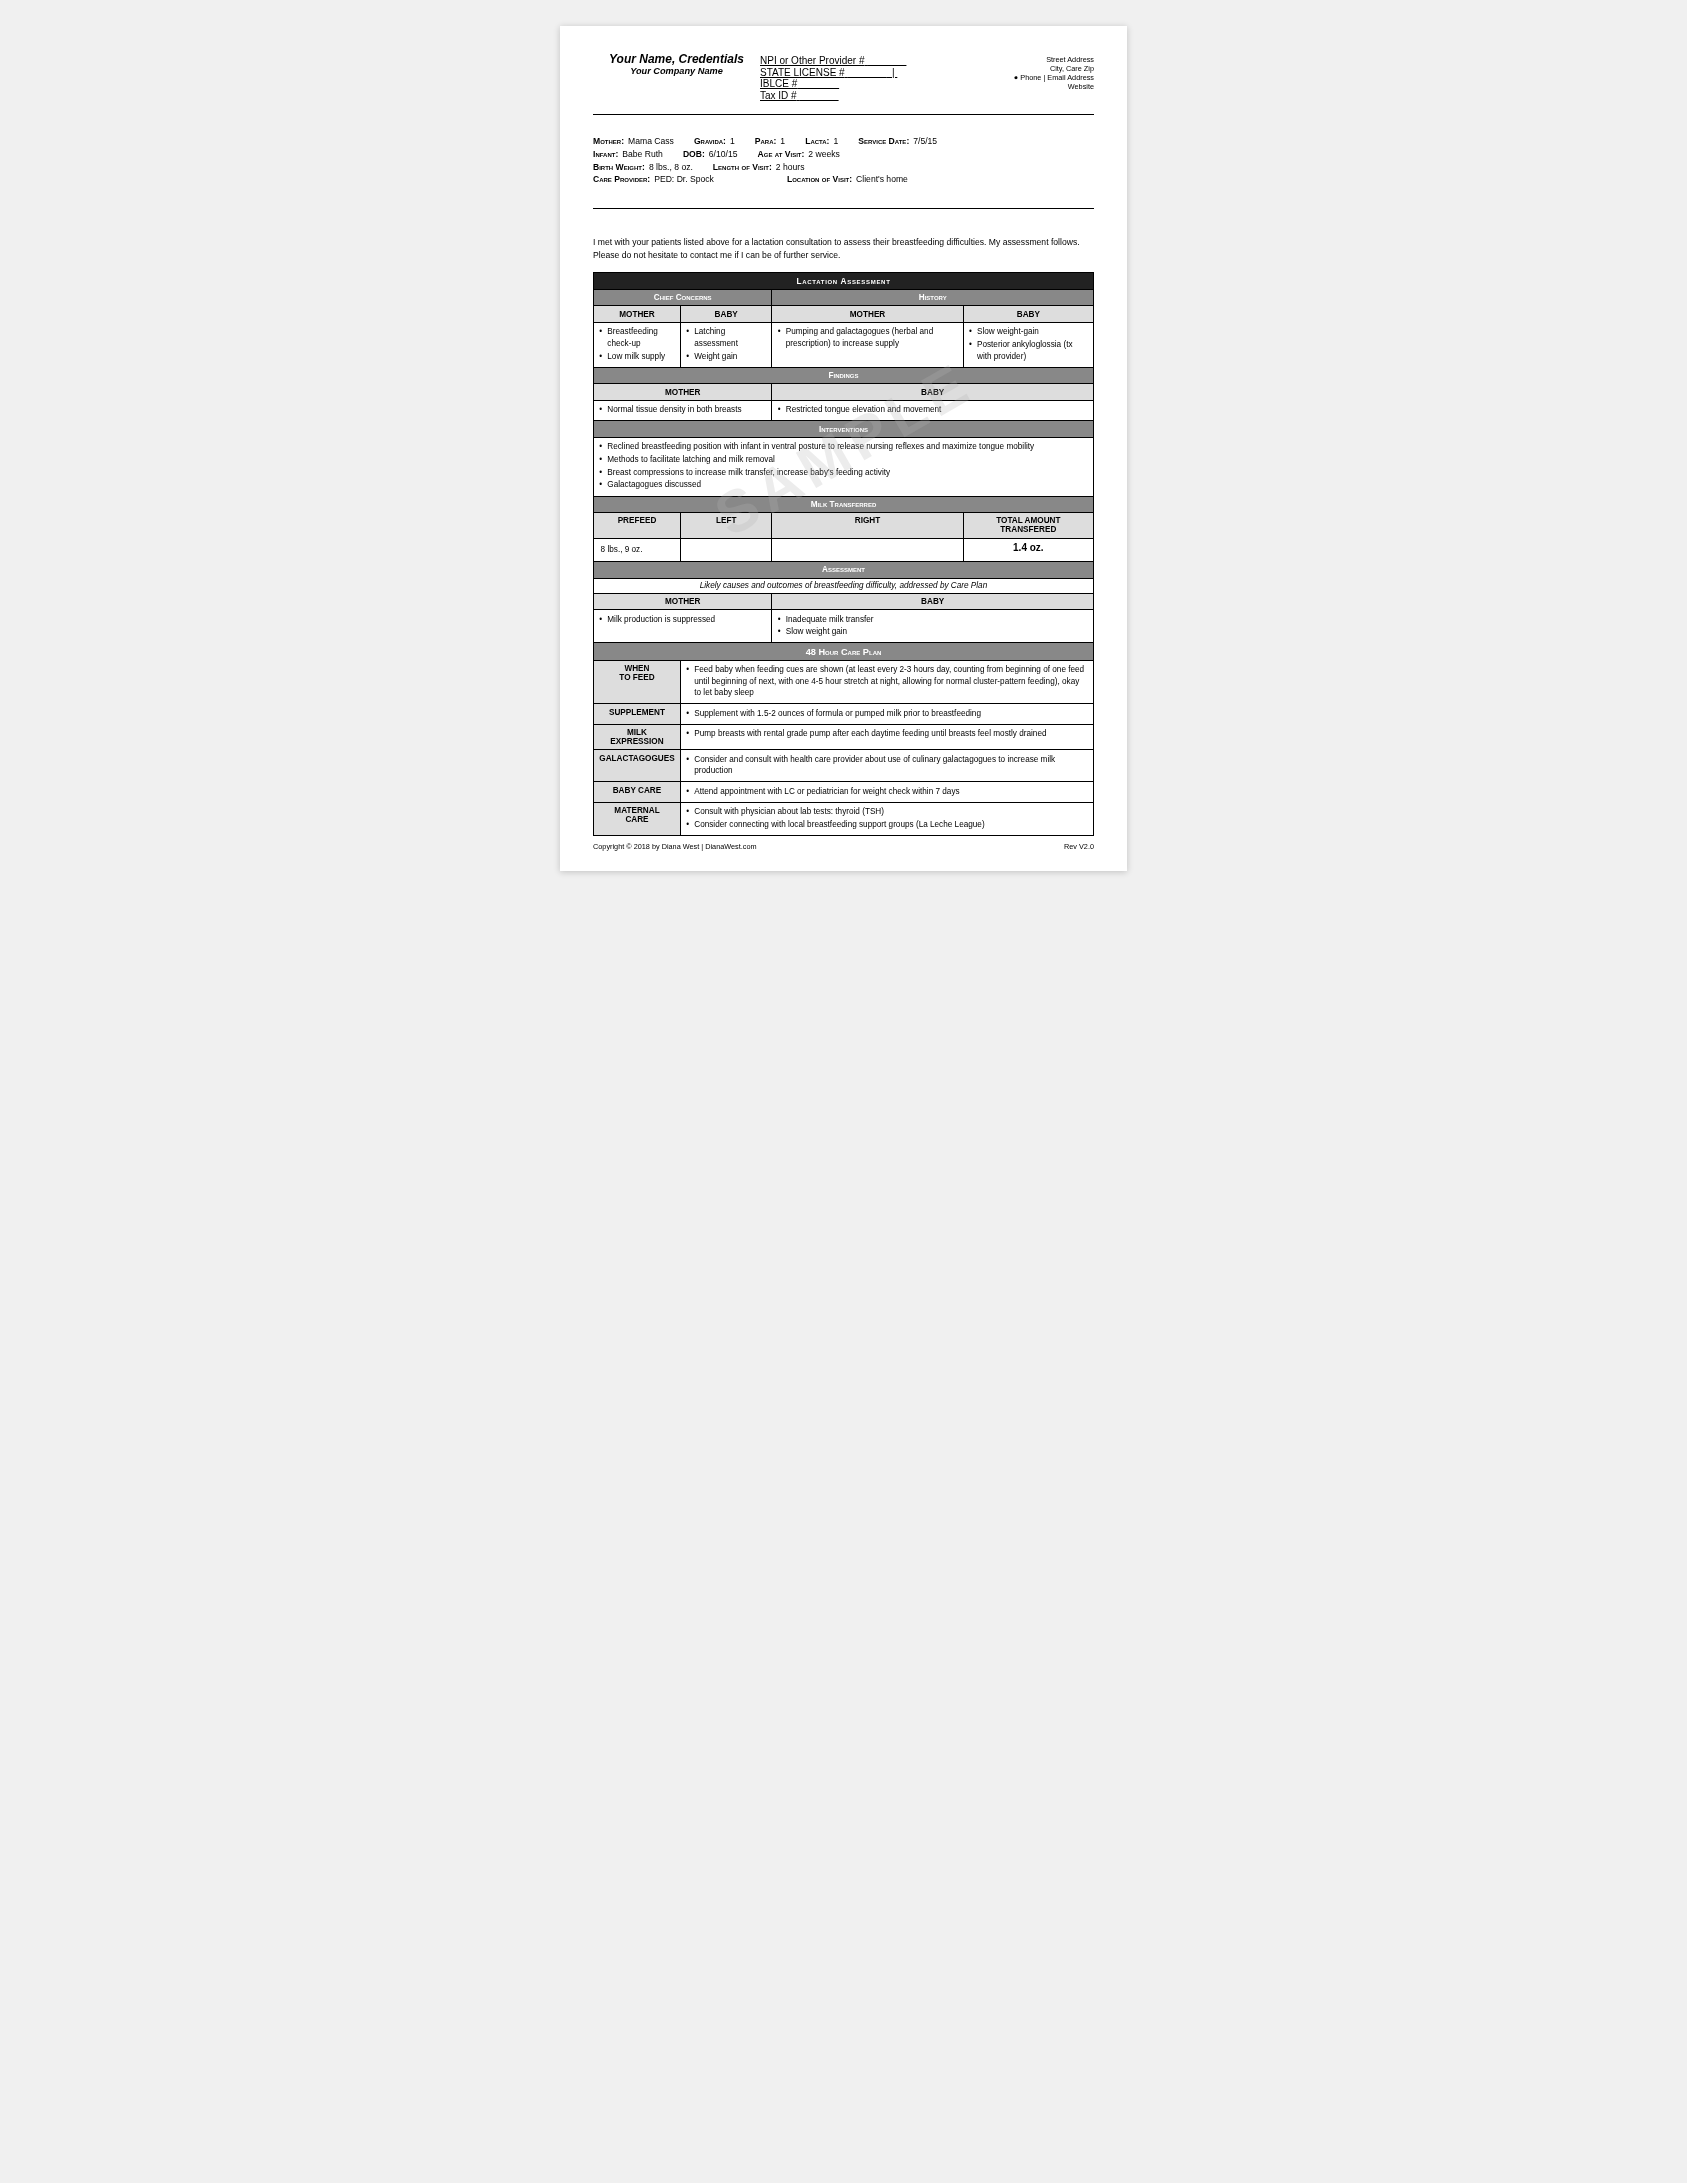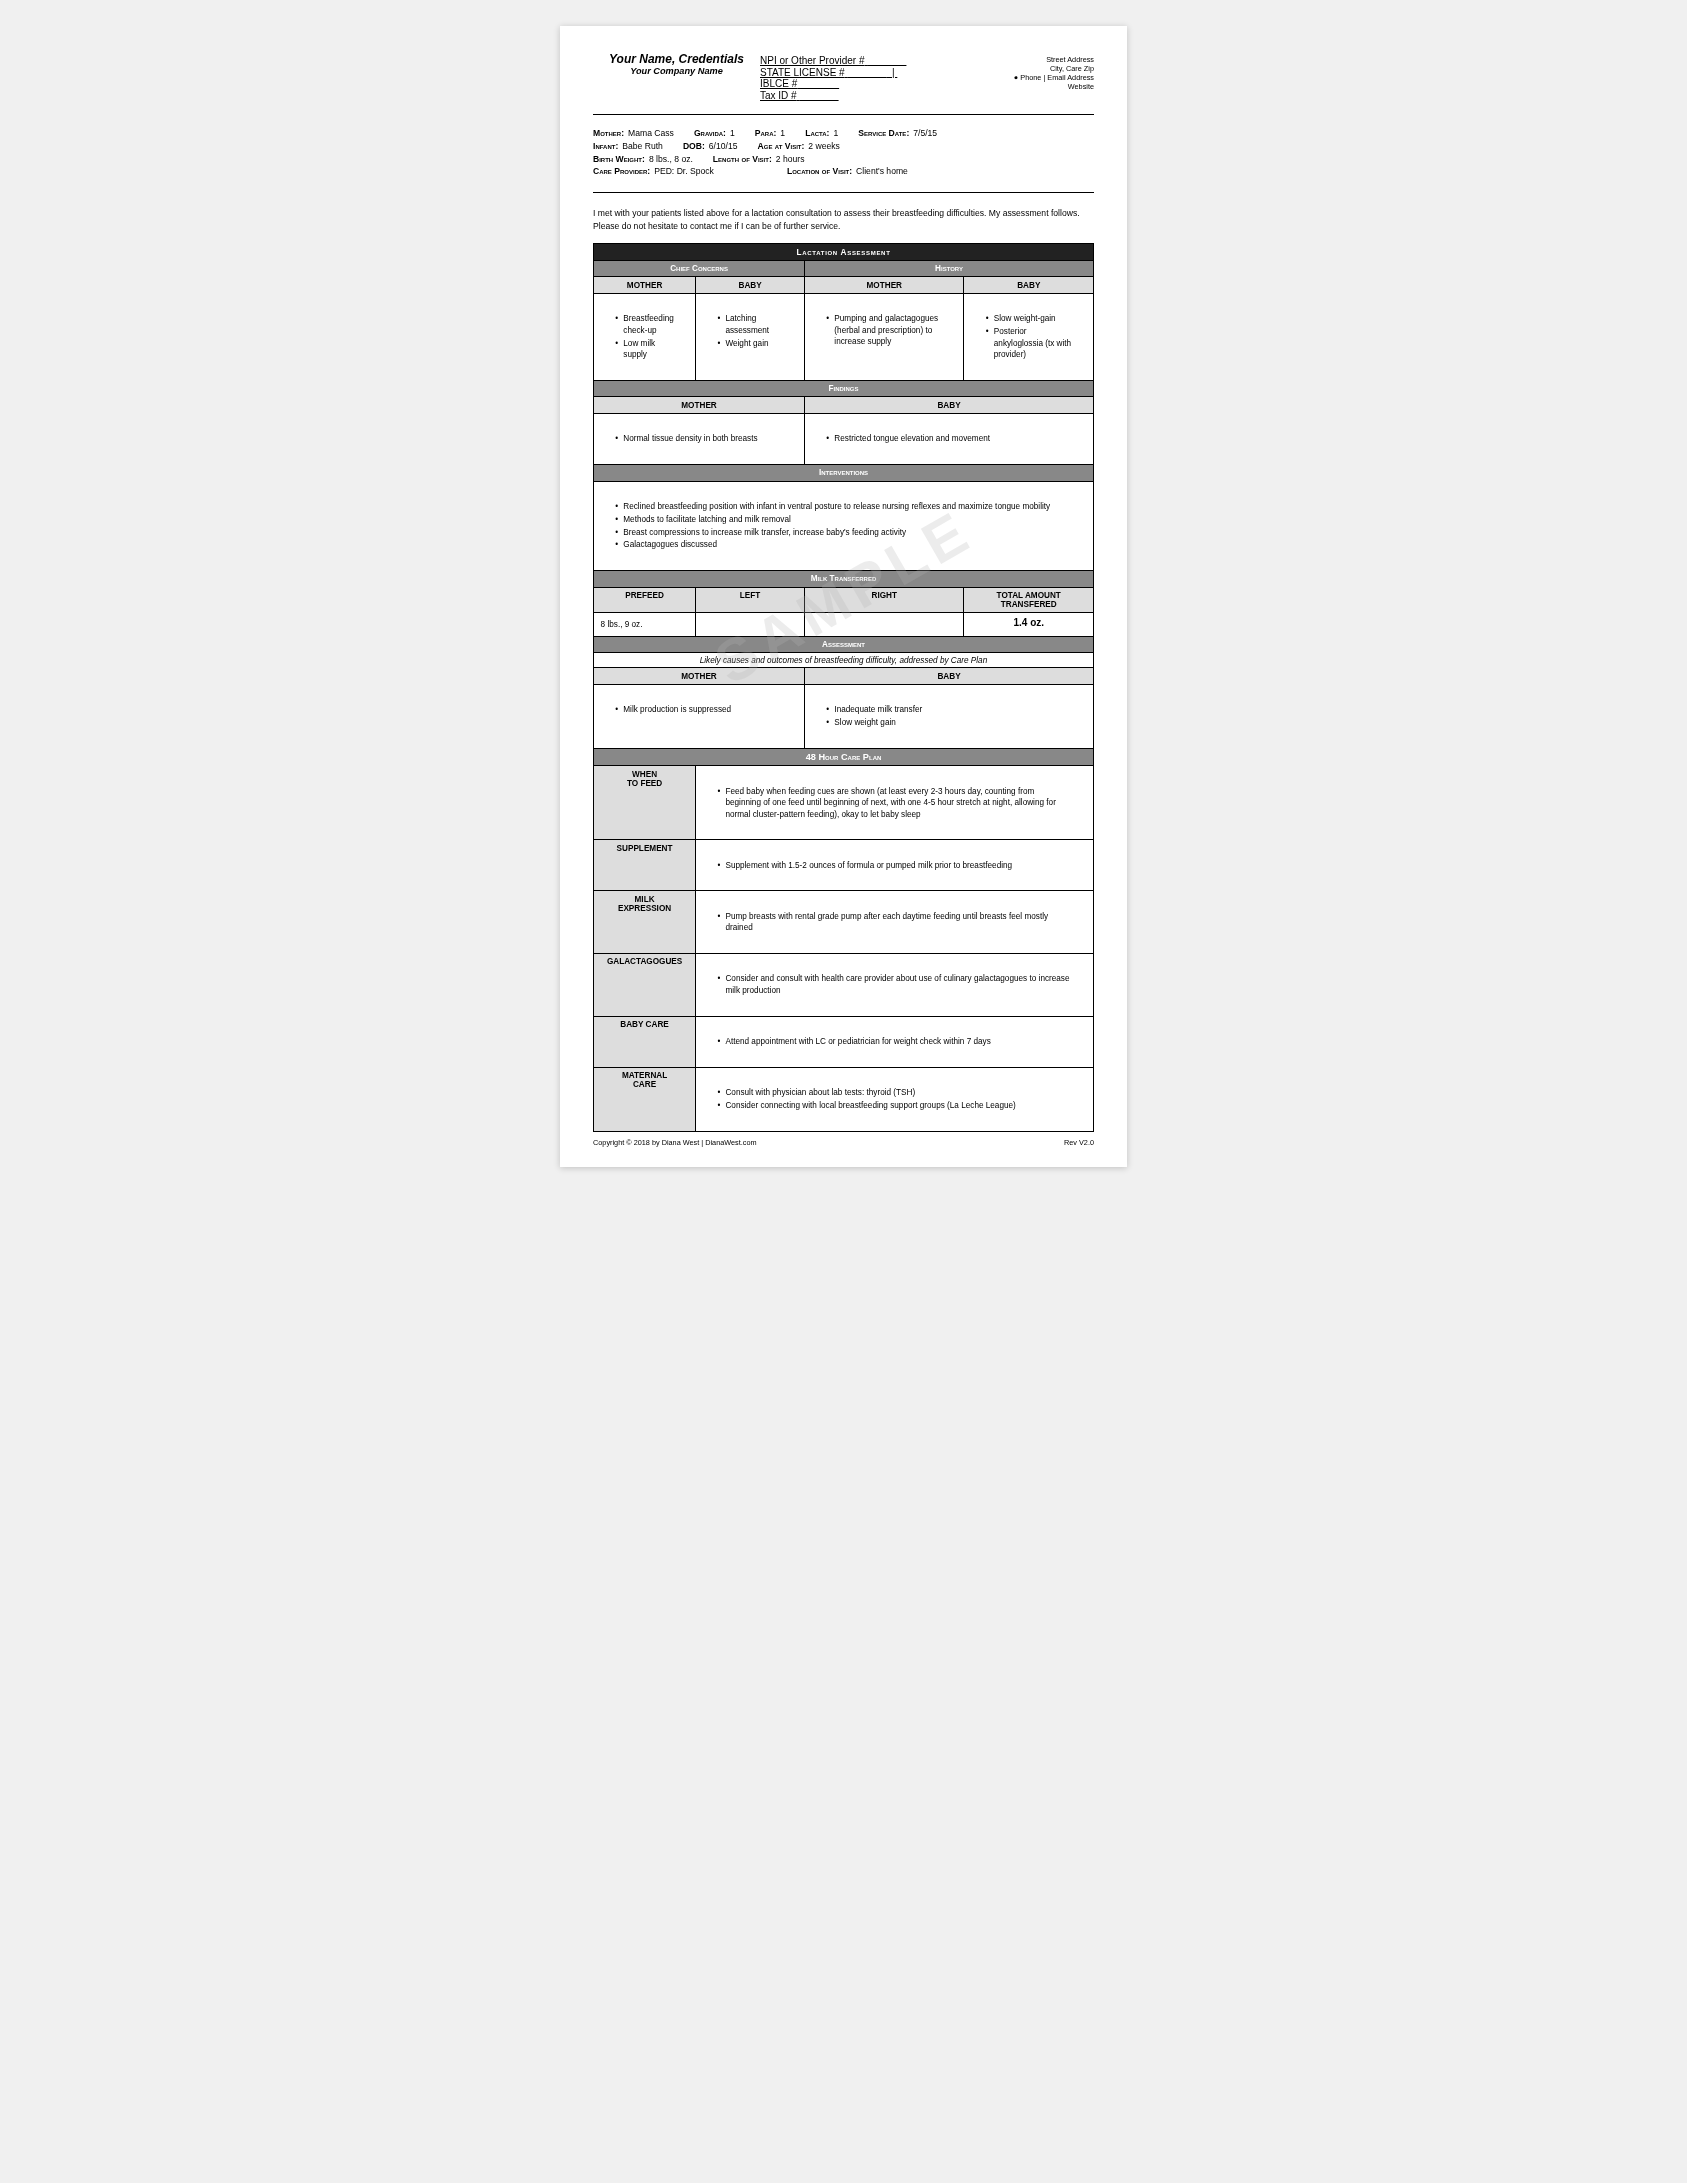--- a/index.html
+++ b/index.html
@@ -49,22 +49,22 @@
       flex: 1;
       font-size: 7.3px;
       text-align: right;
       padding-top: 2.6px;
     }
 
     
     .patient-info {
       border-top: 1.3px solid #000;
       border-bottom: 1.3px solid #000;
-      padding: 13px 0;
-      margin-bottom: 14px;
+      padding: 21px 0;
+      margin-bottom: 27px;
     }
     .patient-row {
       display: flex;
       gap: 20px;
       margin-bottom: 2.6px;
     }
     .patient-field {
       display: flex;
       gap: 4px;
       align-items: baseline;
@@ -128,21 +128,21 @@
       font-weight: bold;
       text-align: center;
       font-size: 7.3px;
       text-transform: uppercase;
       vertical-align: middle;
       width: 66px;
     }
     .bullet-list {
       list-style: none;
       padding: 0;
-      margin: 16px;
+      margin: 0;
     }
     .bullet-list li {
       padding-left: 8px;
       position: relative;
       margin-bottom: 1.3px;
       line-height: 1.4;
     }
     .bullet-list li::before {
       content: "•";
       position: absolute;

